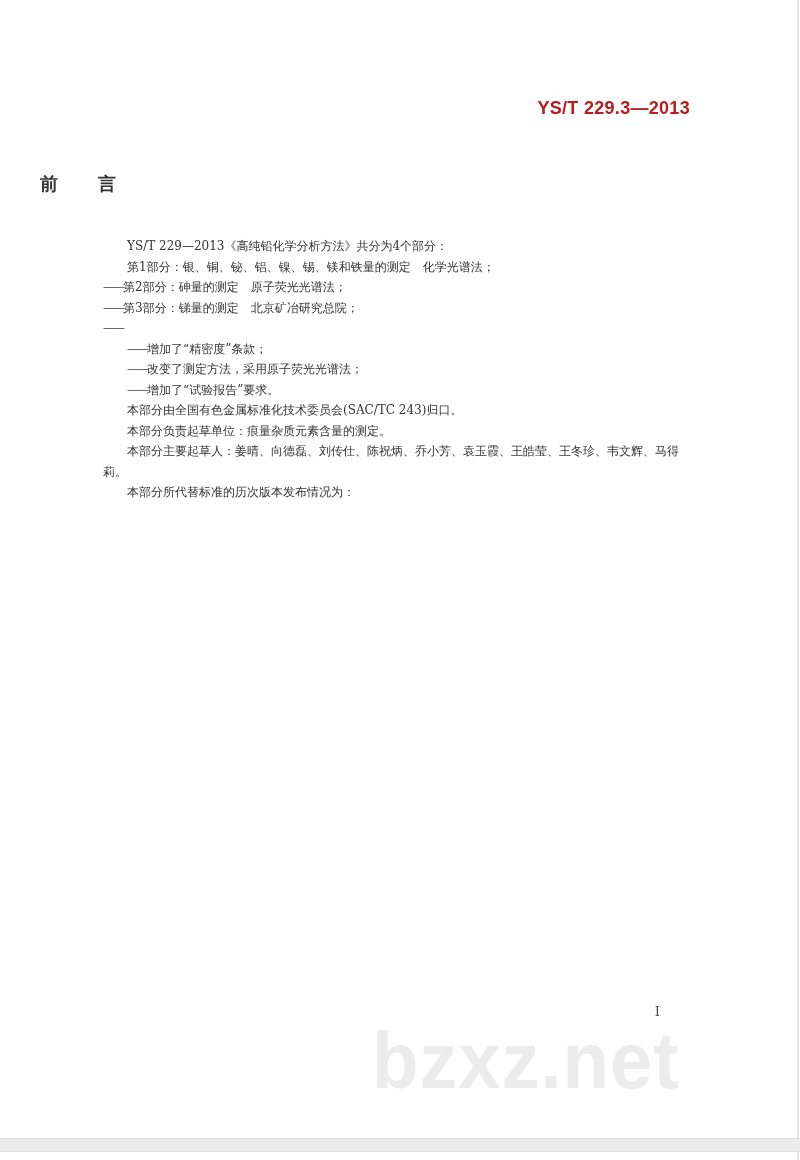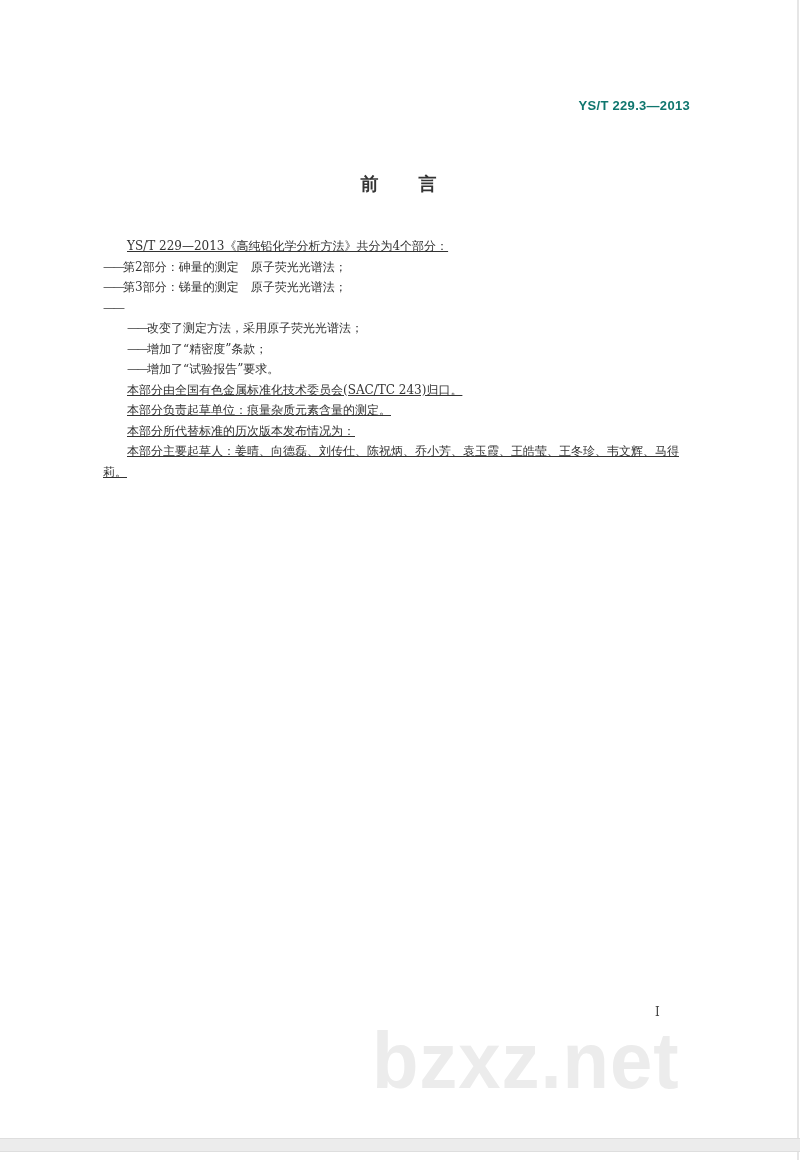--- a/index.html
+++ b/index.html
@@ -5,51 +5,52 @@
   html, body { margin:0; padding:0; }
   body { width:800px; height:1160px; background:#ffffff; position:relative; overflow:hidden;
          font-family:"DejaVu Serif","Liberation Serif",serif; color:#2a2a2a; }
   .page { position:absolute; left:0; top:0; width:797px; height:1138px; background:#fff;
           border-right:2px solid #e6e6e6; }
   .gap { position:absolute; left:0; top:1138px; width:800px; height:12px; background:#ececec;
          border-top:1px solid #dedede; border-bottom:1px solid #dedede; }
   .page2 { position:absolute; left:0; top:1152px; width:797px; height:8px; background:#fff;
            border-right:2px solid #e6e6e6; }
   .std-code { position:absolute; right:107px; top:98px; font-family:"Liberation Sans",sans-serif;
-              font-weight:bold; font-size:13px; color:#0f766e; letter-spacing:0.3px; }
-  .title { position:absolute; left:0; width:797px; top:172px; text-align:center;
+              font-weight:bold; font-size:18px; color:#b91c1c; letter-spacing:0.3px; }
+  .title { position:absolute; left:0; width:797px; top:172px; text-align:left;
            font-family:"DejaVu Sans",sans-serif; font-weight:bold; font-size:18px; color:#333;
            letter-spacing:40px; text-indent:40px; }
   .body { position:absolute; left:103px; top:236px; width:590px; font-size:12px; line-height:20.5px; color:#333; }
   .p { margin:0; }
-  .ind { text-indent:24px;text-decoration:underline; }
+  .ind { text-indent:24px; }
   .item { padding-left:24px; }
   .dash::before { content:"——"; letter-spacing:-2px; color:#555; }
   .pagenum { position:absolute; left:655px; top:1005px; font-size:12px; color:#444; }
   .watermark { position:absolute; left:372px; top:1015px; font-family:"Liberation Sans",sans-serif;
                font-weight:bold; font-size:80px; color:#ececec; letter-spacing:1px; transform:scaleX(0.95); transform-origin:left; }
 </style>
 </head>
 <body>
 
 <div class="page">
   <div class="std-code">YS/T 229.3—2013</div>
   <div class="title">前言</div>
 
   <div class="body">
     <p class="p ind">YS/T 229—2013《高纯铅化学分析方法》共分为4个部分：</p>
+    <p class="p item">第1部分：银、铜、铋、铝、镍、锡、镁和铁量的测定　化学光谱法；</p>
     <p class="p"><span class="dash"></span><span>第2部分：砷量的测定　原子荧光光谱法；</span></p>
-    <p class="p"><span class="dash"></span><span>第3部分：锑量的测定　原子荧光光谱法；</span></p>
+    <p class="p"><span class="dash"></span><span>第3部分：锑量的测定　北京矿冶研究总院；</span></p>
     <p class="p"><span class="dash"></span></p>
+    <p class="p" style="padding-left:24px"><span class="dash"></span><span>增加了“精密度”条款；</span></p>
     <p class="p" style="padding-left:24px"><span class="dash"></span><span>改变了测定方法，采用原子荧光光谱法；</span></p>
-    <p class="p" style="padding-left:24px"><span class="dash"></span><span>增加了“精密度”条款；</span></p>
     <p class="p" style="padding-left:24px"><span class="dash"></span><span>增加了“试验报告”要求。</span></p>
     <p class="p ind">本部分由全国有色金属标准化技术委员会(SAC/TC 243)归口。</p>
     <p class="p ind">本部分负责起草单位：痕量杂质元素含量的测定。</p>
+    <p class="p ind">本部分主要起草人：姜晴、向德磊、刘传仕、陈祝炳、乔小芳、袁玉霞、王皓莹、王冬珍、韦文辉、马得莉。</p>
     <p class="p ind">本部分所代替标准的历次版本发布情况为：</p>
-    <p class="p ind">本部分主要起草人：姜晴、向德磊、刘传仕、陈祝炳、乔小芳、袁玉霞、王皓莹、王冬珍、韦文辉、马得莉。</p>
   </div>
 
   <div class="pagenum">I</div>
   <div class="watermark">bzxz.net</div>
 </div>
 <div class="gap"></div>
 <div class="page2"></div>
 
 </body></html>

